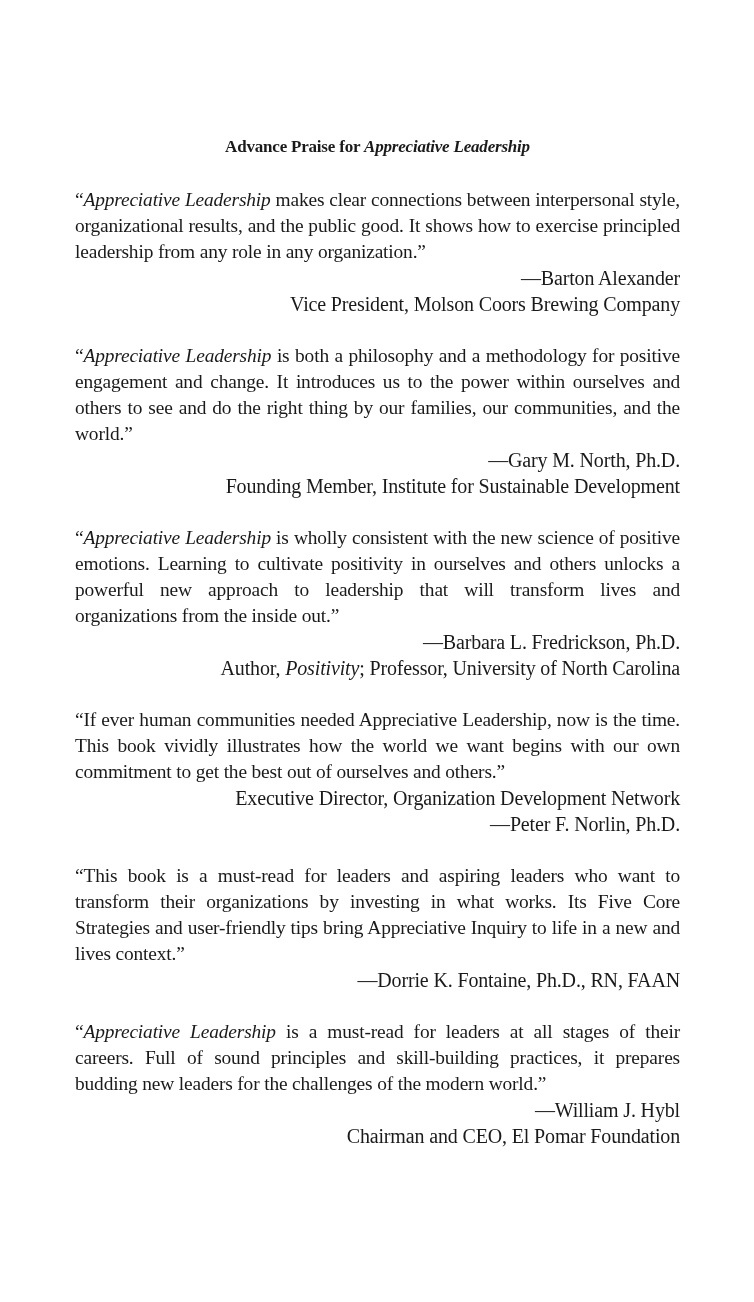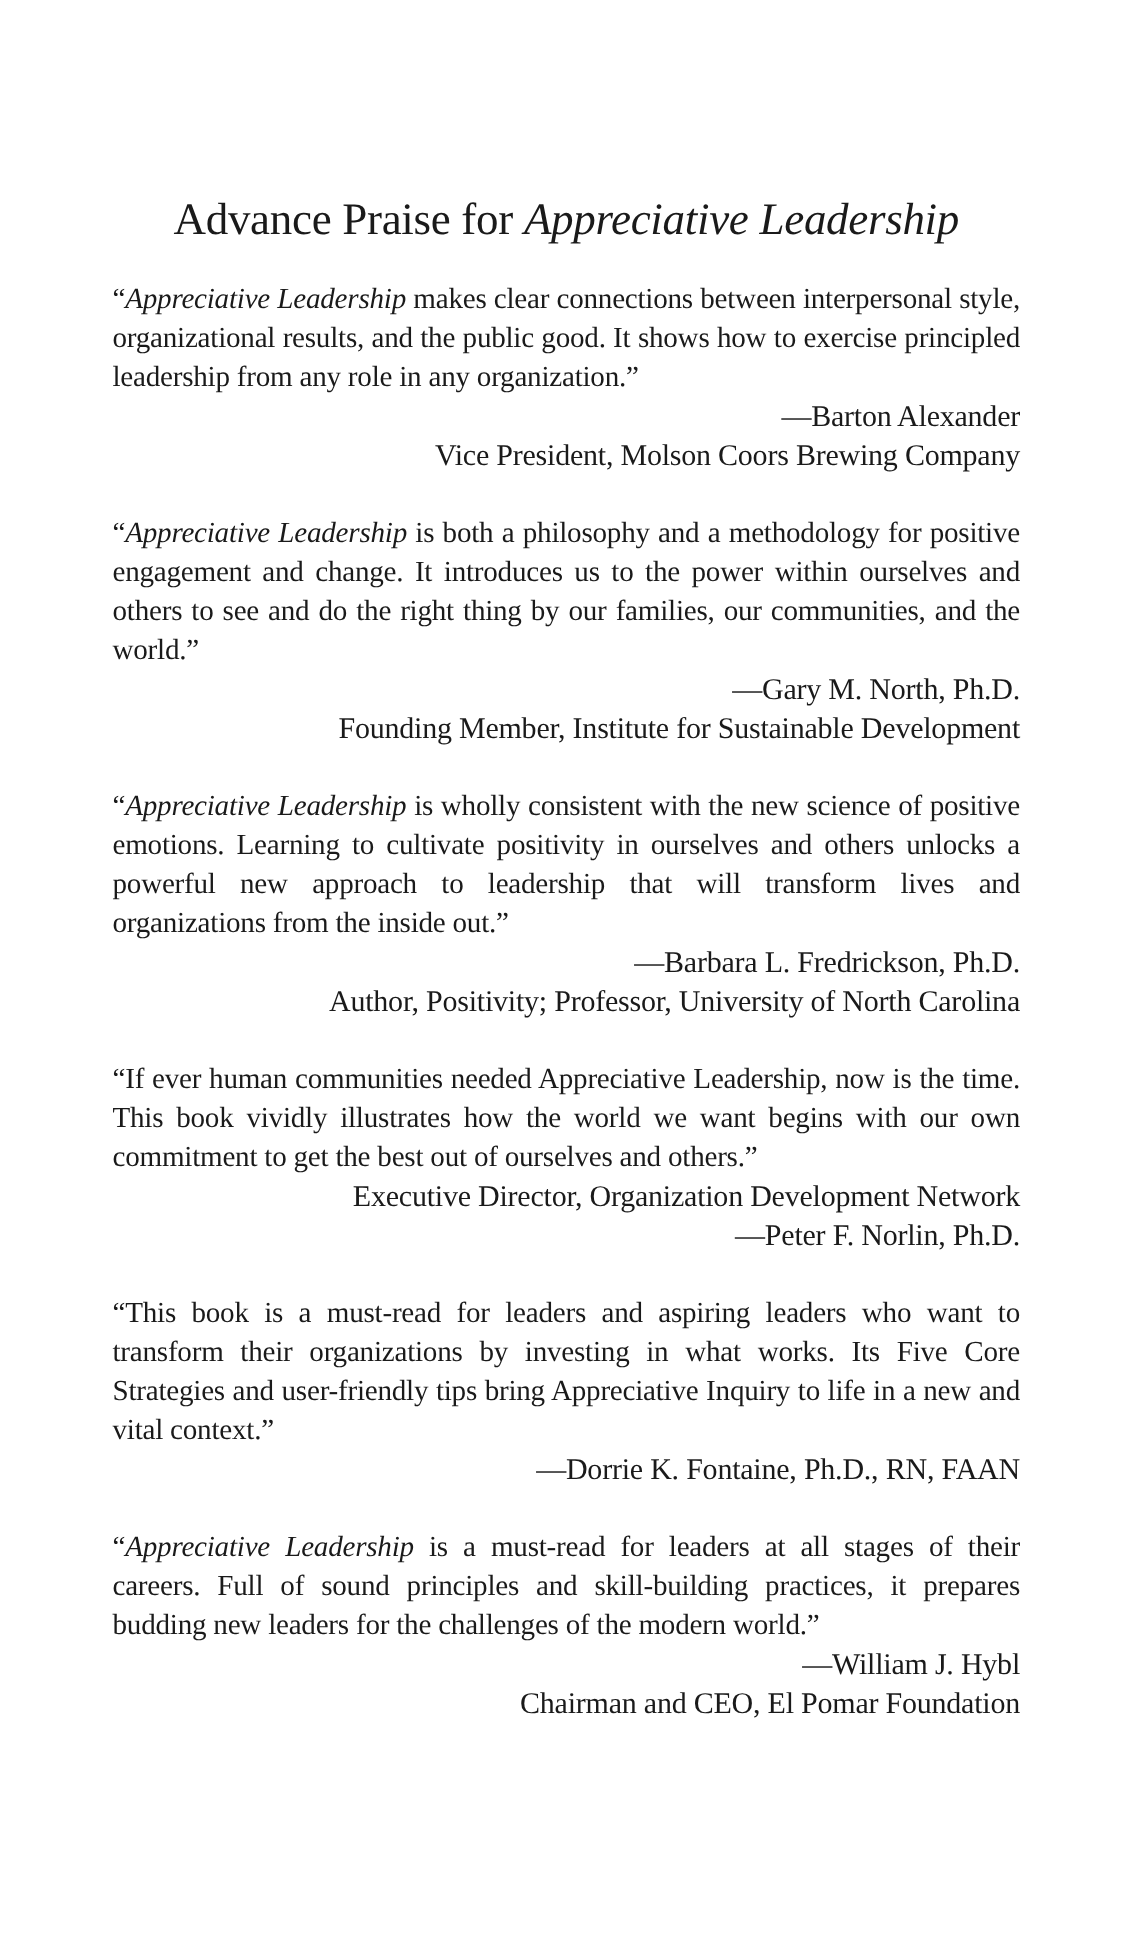--- a/index.html
+++ b/index.html
@@ -16,22 +16,22 @@
     color: #1a1a1a;
   }
   .page {
     position: absolute;
     left: 75px;
     top: 132px;
     width: 605px;
   }
   .title {
     text-align: center;
-    font-weight: normal;
-    font-size: 30px;
+    font-weight: bold;
+    font-size: 17px;
     line-height: 30px;
     margin: 0 0 25px 0;
     letter-spacing: -0.2px;
   }
   .title .ital {
     font-style: italic;
   }
   .blurb {
     margin: 0 0 26px 0;
   }
@@ -43,21 +43,21 @@
     letter-spacing: -0.15px;
   }
   .quote .ital { font-style: italic; }
   .attr {
     text-align: right;
     font-size: 20px;
     line-height: 26px;
     margin: 0;
     letter-spacing: -0.15px;
   }
-  .attr .ital { }
+  .attr .ital { font-style: italic; }
 </style>
 </head>
 <body>
 
 <div class="page">
   <h1 class="title"><span>Advance Praise for </span><span class="ital">Appreciative Leadership</span></h1>
 
   <div class="blurb">
     <p class="quote"><span>“</span><span class="ital">Appreciative Leadership</span><span> makes clear connections between interpersonal style, organizational results, and the public good. It shows how to exercise principled leadership from any role in any organization.”</span></p>
     <p class="attr">—Barton Alexander</p>
@@ -76,21 +76,21 @@
     <p class="attr"><span>Author, </span><span class="ital">Positivity</span><span>; Professor, University of North Carolina</span></p>
   </div>
 
   <div class="blurb">
     <p class="quote"><span>“</span><span class="ital"></span><span>If ever human communities needed Appreciative Leadership, now is the time. This book vividly illustrates how the world we want begins with our own commitment to get the best out of ourselves and others.”</span></p>
     <p class="attr"><span>Executive Director, Organization Development Network</span><span class="ital"></span><span></span></p>
     <p class="attr">—Peter F. Norlin, Ph.D.</p>
   </div>
 
   <div class="blurb">
-    <p class="quote"><span>“</span><span class="ital"></span><span>This book is a must-read for leaders and aspiring leaders who want to transform their organizations by investing in what works. Its Five Core Strategies and user-friendly tips bring Appreciative Inquiry to life in a new and vital context.”</span></p>
+    <p class="quote"><span>“</span><span class="ital"></span><span>This book is a must-read for leaders and aspiring leaders who want to transform their organizations by investing in what works. Its Five Core Strategies and user-friendly tips bring Appreciative Inquiry to life in a new and lives context.”</span></p>
     <p class="attr">—Dorrie K. Fontaine, Ph.D., RN, FAAN</p>
   </div>
 
   <div class="blurb">
     <p class="quote"><span>“</span><span class="ital">Appreciative Leadership</span><span> is a must-read for leaders at all stages of their careers.  Full of sound principles and skill-building practices, it prepares budding new leaders for the challenges of the modern world.”</span></p>
     <p class="attr">—William J. Hybl</p>
     <p class="attr"><span>Chairman and CEO, El Pomar Foundation</span><span class="ital"></span><span></span></p>
   </div>
 </div>
 

